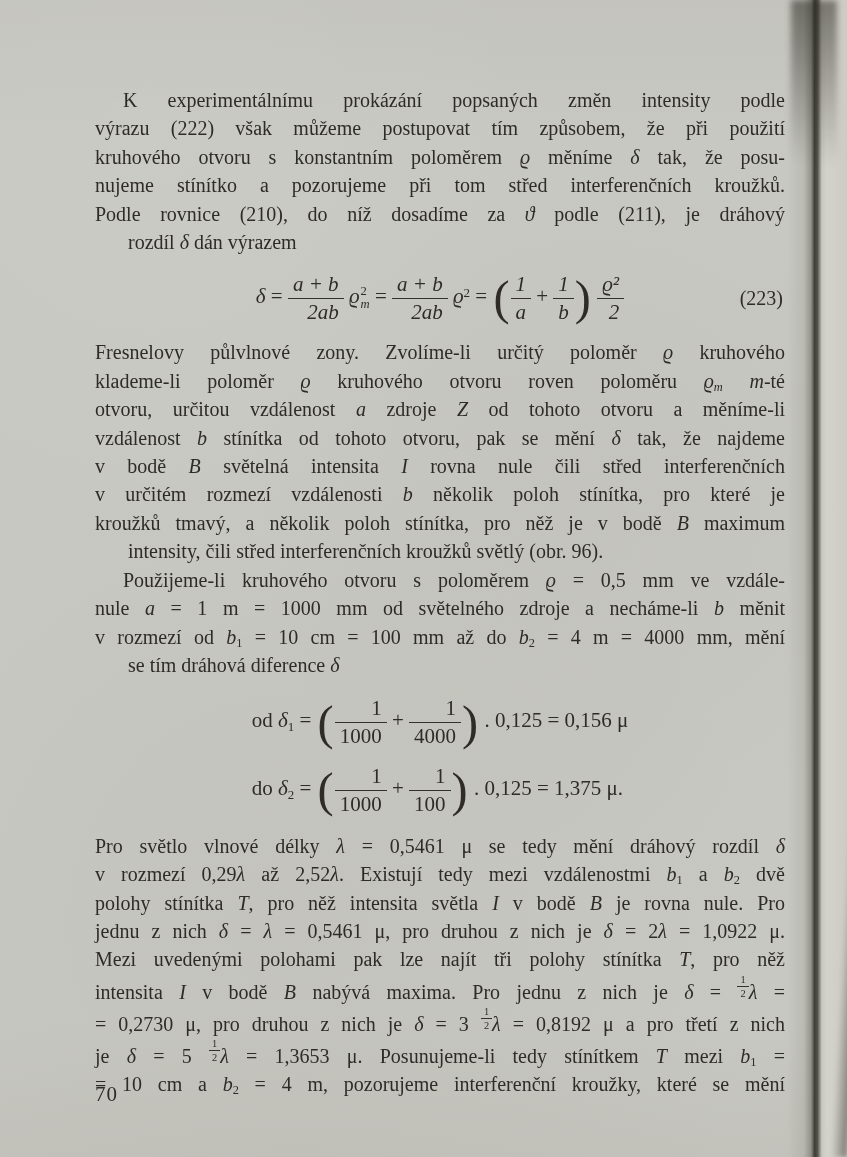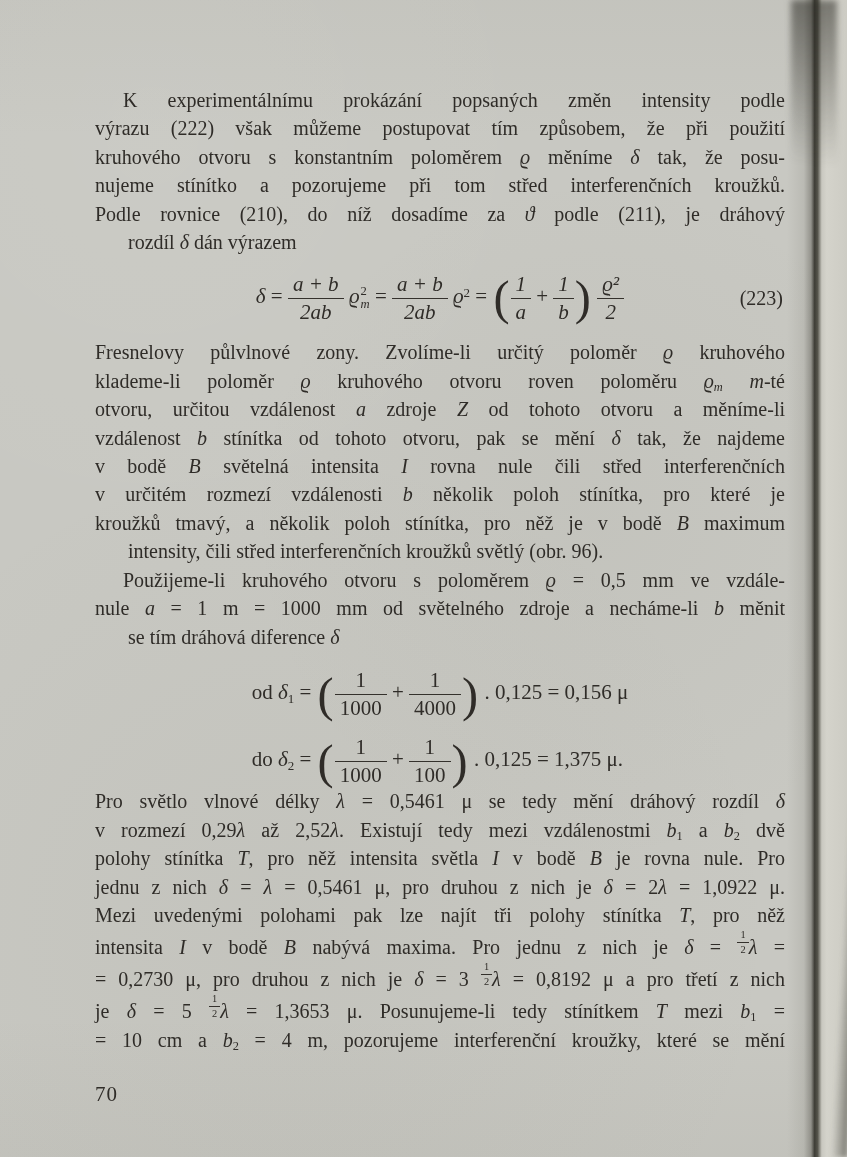--- a/index.html
+++ b/index.html
@@ -24,37 +24,37 @@
   .line{
     text-align:justify;text-align-last:justify;
     line-height:28.4px;
   }
   .line.endline{text-align-last:left;margin-left:33px;}
   .para.indent .line:first-child{text-indent:28px;}
   .it{font-style:italic;}
   sub,sup{font-size:0.62em;line-height:0;}
   sub{vertical-align:-0.28em;}
   sup{vertical-align:0.5em;}
-  .frac{display:inline-block;vertical-align:middle;text-align:center;line-height:1.1;}
+  .frac{display:inline-block;vertical-align:middle;text-align:right;line-height:1.1;}
   .frac .num{display:block;border-bottom:1px solid #34312c;padding:0 3px 1px;}
   .frac .den{display:block;padding:1px 3px 0;}
   .line .frac{font-size:0.52em;vertical-align:0.12em;}
   .formula{
     position:relative;display:flex;justify-content:center;align-items:center;
     margin:16px 0 14px;font-size:21px;min-height:52px;
   }
   .formula .frac .num,.eqrow .frac .num{border-bottom-width:1.4px;padding:0 5px 2px;}
   .formula .frac .den,.eqrow .frac .den{padding:2px 5px 0;}
   .supsub{
     display:inline-flex;flex-direction:column;align-items:flex-start;
     vertical-align:middle;font-size:0.6em;line-height:1.05;margin-left:1px;
   }
   .bigp{font-size:2.3em;line-height:0;vertical-align:middle;font-weight:400;margin:0 1px;}
   .eqtag{position:absolute;right:2px;top:50%;transform:translateY(-50%);font-size:20px;}
-  .eqgroup{display:flex;justify-content:center;margin:18px 0 0;font-size:21px;}
+  .eqgroup{display:flex;justify-content:center;margin:18px 0 16px;font-size:21px;}
   .eqcol{display:inline-flex;flex-direction:column;align-items:flex-start;gap:16px;}
   .eqrow{display:block;}
   .page-number{position:absolute;left:95px;bottom:50px;font-size:21px;letter-spacing:1px;}
   
   .edge{
     position:absolute;top:0;right:0;width:60px;height:100%;pointer-events:none;
     background:linear-gradient(to right,
       rgba(90,88,78,0) 0%,
       rgba(90,88,78,0.12) 28%,
       rgba(70,68,60,0.4) 40%,
@@ -103,20 +103,21 @@
         <div class="line"><span>otvoru, určitou vzdálenost </span><span class="it">a</span><span> zdroje </span><span class="it">Z</span><span> od tohoto otvoru a měníme-li</span></div>
         <div class="line"><span>vzdálenost </span><span class="it">b</span><span> stínítka od tohoto otvoru, pak se mění </span><span class="it">δ</span><span> tak, že najdeme</span></div>
         <div class="line"><span>v bodě </span><span class="it">B</span><span> světelná intensita </span><span class="it">I</span><span> rovna nule čili střed interferenčních</span></div>
         <div class="line"><span>v určitém rozmezí vzdálenosti </span><span class="it">b</span><span> několik poloh stínítka, pro které je</span></div>
         <div class="line"><span>kroužků tmavý, a několik poloh stínítka, pro něž je v bodě </span><span class="it">B</span><span> maximum</span></div>
         <div class="line endline"><span>intensity, čili střed interferenčních kroužků světlý (obr. 96).</span></div>
       </div>
       <div class="para indent">
         <div class="line"><span>Použijeme-li kruhového otvoru s poloměrem </span><span class="it">ϱ</span><span> = 0,5 mm ve vzdále-</span></div>
         <div class="line"><span>nule </span><span class="it">a</span><span> = 1 m = 1000 mm od světelného zdroje a necháme-li </span><span class="it">b</span><span> měnit</span></div>
+        <div class="line"><span>v rozmezí od </span><span class="it">b</span><sub>1</sub><span> = 10 cm = 100 mm až do </span><span class="it">b</span><sub>2</sub><span> = 4 m = 4000 mm, mění</span></div>
         <div class="line endline"><span>se tím dráhová diference </span><span class="it">δ</span></div>
       </div>
       <div class="eqgroup">
         <span class="eqcol">
           <div class="eqrow"><span>od </span><span class="it">δ</span><sub>1</sub><span> = </span><span class="bigp">(</span><span class="frac"><span class="num">1</span><span class="den">1000</span></span><span> + </span><span class="frac"><span class="num">1</span><span class="den">4000</span></span><span class="bigp">)</span><span> . 0,125 = 0,156 μ</span></div>
           <div class="eqrow"><span>do </span><span class="it">δ</span><sub>2</sub><span> = </span><span class="bigp">(</span><span class="frac"><span class="num">1</span><span class="den">1000</span></span><span> + </span><span class="frac"><span class="num">1</span><span class="den">100</span></span><span class="bigp">)</span><span> . 0,125 = 1,375 μ.</span></div>
         </span>
       </div>
       <div class="para">
         <div class="line"><span>Pro světlo vlnové délky </span><span class="it">λ</span><span> = 0,5461 μ se tedy mění dráhový rozdíl </span><span class="it">δ</span></div>

